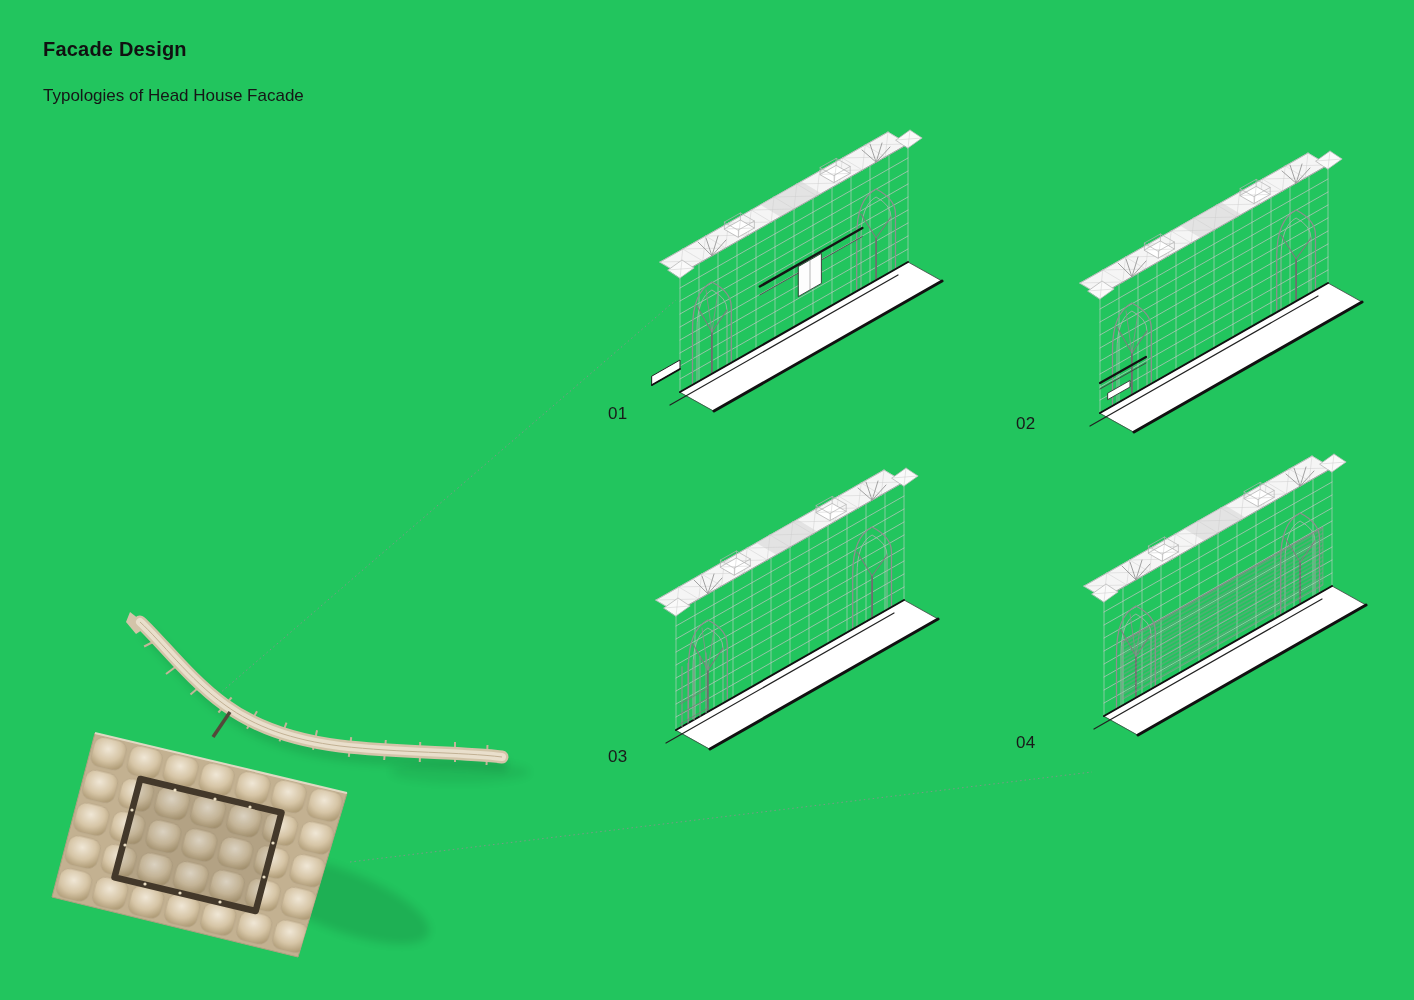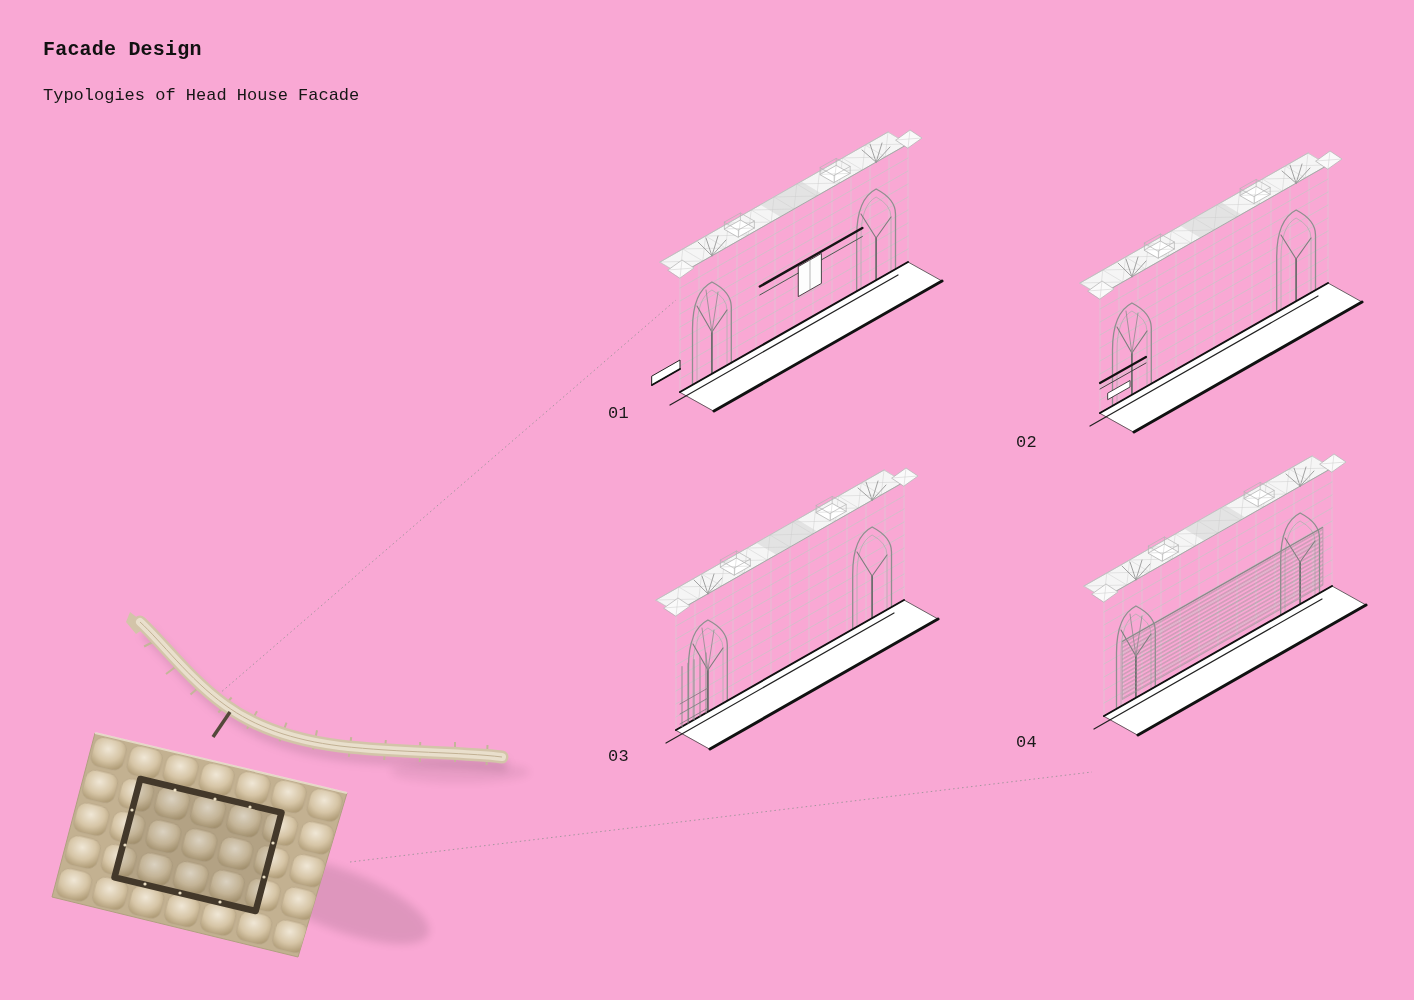--- a/index.html
+++ b/index.html
@@ -1,18 +1,18 @@
 <!DOCTYPE html>
 <html><head>
 <meta charset="utf-8">
 <style>
   html,body{margin:0;padding:0;background:#ffffff;}
   .page{
-    position:relative;width:1414px;height:1000px;background:#f9a8d4;
-    overflow:hidden;font-family:Liberation Mono, monospace;color:#111;
+    position:relative;width:1414px;height:1000px;background:#22c55e;
+    overflow:hidden;font-family:Liberation Sans, sans-serif;color:#111;
   }
   .title{
     position:absolute;left:43px;top:38px;font-size:20px;font-weight:bold;
     letter-spacing:.2px;color:#111;
   }
   .subtitle{
     position:absolute;left:43px;top:86px;font-size:17px;color:#161616;
   }
   .typology{position:absolute;width:360px;height:335px;z-index:2;}
   .typo-label{
@@ -125,21 +125,21 @@
         <line x1="119.8" y1="171" x2="222.4" y2="112.5" stroke="#555555" stroke-width="1"></line>
         <polygon points="158.6,142.4 181.4,129.4 181.4,159.4 158.6,172.4" fill="#fdfdfd" stroke="#333333" stroke-width="0.9"></polygon>
         <line x1="170" y1="135.9" x2="170" y2="165.9" stroke="#888888" stroke-width="0.6"></line>
         <polygon points="12,252 40,236 40,245 12,261" fill="#ffffff" stroke="#222222" stroke-width="1"></polygon>
         <line x1="12" y1="261" x2="40" y2="245" stroke="#111111" stroke-width="2"></line>
       </g>
     </svg>
   </div>
 
   <div class="typology" style="left:1008px;top:145px;">
-    <div class="typo-label" style="top:288px;">02</div>
+    <div class="typo-label" style="top:269px;">02</div>
     <svg class="typo-svg" style="left:52px;" width="310" height="330" viewBox="0 0 310 330">
       <use href="#bldg"></use>
       <g fill="none" stroke-linecap="round">
         <line x1="40" y1="238" x2="86" y2="212" stroke="#111111" stroke-width="2.2"></line>
         <line x1="40" y1="244" x2="86" y2="218" stroke="#444444" stroke-width="1"></line>
         <polygon points="48,248 70,235.5 70,242 48,254.5" fill="#ffffff" stroke="#333333" stroke-width="0.9"></polygon>
       </g>
     </svg>
   </div>
 

